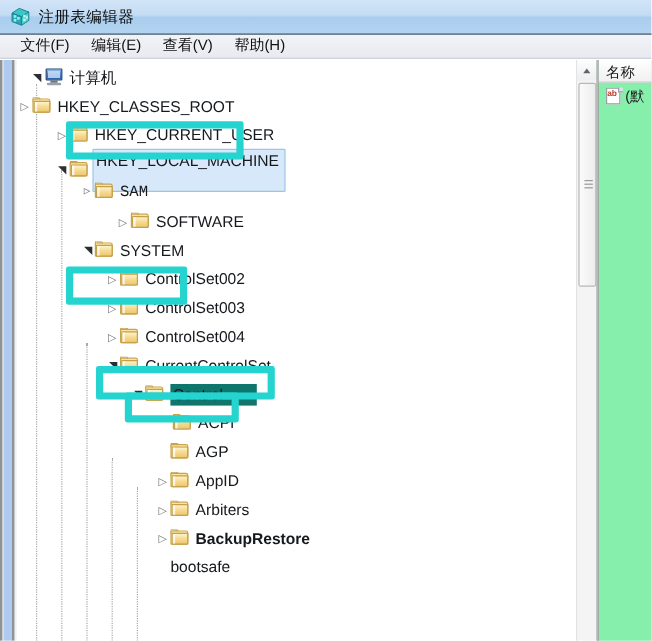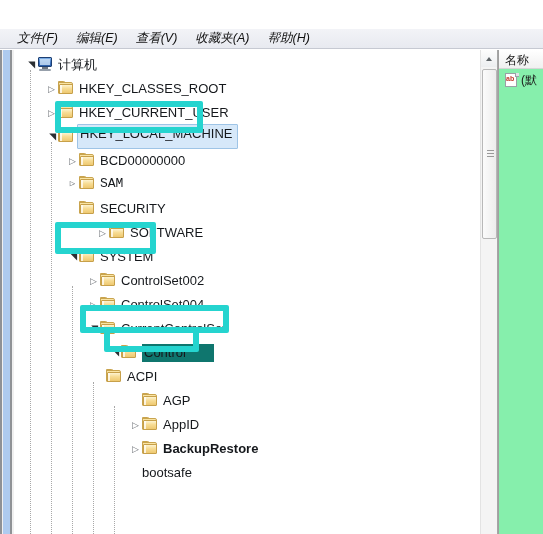--- a/index.html
+++ b/index.html
@@ -22,21 +22,21 @@
   .tb-icon{width:18px;height:18px;margin-left:8px;margin-right:6px;position:relative;flex:0 0 auto;}
   .tb-title{font-size:13px;color:#0c0c0c;letter-spacing:.3px;}
 
   
   .menubar{
     position:absolute;left:0;top:29px;width:543px;height:20px;
     background:linear-gradient(to bottom,#f2f3f7 0%,#e8eaf0 100%);
     border-bottom:1px solid #c6c9d2;
     display:flex;align-items:center;padding-left:8px;box-sizing:border-box;
   }
-  .menu-item{padding:13px 9px;font-size:12.5px;color:#121212;cursor:default;white-space:nowrap;font-style:italic;}
+  .menu-item{padding:13px 9px;font-size:12.5px;color:#121212;cursor:default;white-space:nowrap;}
 
   
   .client{position:absolute;left:0;top:50px;width:543px;height:484px;background:#fff;}
 
   
   .gutter{position:absolute;left:0;top:0;width:14px;height:484px;background:#f0f0f0;}
   .gutter .bar{position:absolute;left:3px;top:0;width:7px;height:484px;background:#aecbef;}
   .gutter .edge{position:absolute;left:0;top:0;width:2px;height:484px;background:#8f9296;}
   .gutter .edge2{position:absolute;left:10px;top:0;width:2px;height:484px;background:#8f9296;}
 
@@ -70,21 +70,21 @@
   .pc .in{position:absolute;left:3px;top:2px;width:10px;height:6px;background:#cfe3f8;opacity:.8;}
   .pc .st{position:absolute;left:5px;top:10px;width:6px;height:2px;background:#6e7680;}
   .pc .bs{position:absolute;left:2px;top:12px;width:12px;height:2px;background:#97a0ab;border-radius:1px;}
 
   
   .guide{position:absolute;top:0;width:0;border-left:1px dotted #a8a8a8;}
 
   
   .sel{
     background:#d6e8f9;border:1px solid #9ec4e6;border-radius:1px;
-    padding:0 5px 5px 2px;margin-left:-2px;line-height:18px;display:inline-block;vertical-align:middle;height:18px;
+    padding:0 5px 16px 2px;margin-left:-2px;line-height:18px;display:inline-block;vertical-align:middle;height:18px;
   }
   .selplain{background:#0f766e;padding:0 28px 0 2px;display:inline-block;vertical-align:middle;line-height:18px;height:18px;}
 
   
   .hl{position:absolute;box-sizing:border-box;border:6px solid #25d4cf;border-radius:2px;pointer-events:none;z-index:5;}
 
   
   .vsb{position:absolute;left:480px;top:0;width:17px;height:484px;background:#f4f4f4;border-left:1px solid #e3e3e3;}
   .vsb .arrow{position:absolute;left:0;top:0;width:17px;height:17px;background:linear-gradient(to bottom,#fdfdfd,#eceef0);}
   .vsb .arrow .gl{position:absolute;left:5px;top:7px;width:0;height:0;border-left:3.5px solid transparent;border-right:3.5px solid transparent;border-bottom:4px solid #5e6468;}
@@ -102,60 +102,75 @@
   .abicon .pg{position:absolute;left:0;top:0;width:12px;height:14px;background:#fff;border:1px solid #9aa0a6;box-sizing:border-box;}
   .abicon .fold{position:absolute;right:0;top:0;width:4px;height:4px;background:#dfe3e6;border-left:1px solid #9aa0a6;border-bottom:1px solid #9aa0a6;box-sizing:border-box;}
   .abicon .ab{position:absolute;left:1px;top:2px;font-size:7px;line-height:7px;font-weight:bold;color:#c0392b;font-family:"Liberation Sans",sans-serif;}
   .vsplit{position:absolute;left:497px;top:0;width:1px;height:484px;background:#a6a6a6;}
 </style>
 </head>
 <body>
 
 <div class="window">
 
+  <div class="titlebar">
+    <div class="tb-icon">
+      <svg width="18" height="18" viewBox="0 0 18 18">
+        <polygon points="2,6 8,2 16,5 10,9" fill="#39c7c7" stroke="#1d7f8c" stroke-width="0.8"></polygon>
+        <polygon points="2,6 10,9 10,16 2,13" fill="#2aa6b4" stroke="#1d7f8c" stroke-width="0.8"></polygon>
+        <polygon points="10,9 16,5 16,12 10,16" fill="#51d8d3" stroke="#1d7f8c" stroke-width="0.8"></polygon>
+        <rect x="3.4" y="7.6" width="2.2" height="2.2" fill="#8ef0ec"></rect>
+        <rect x="6.3" y="9.2" width="2.2" height="2.2" fill="#8ef0ec"></rect>
+        <rect x="3.4" y="10.8" width="2.2" height="2.2" fill="#8ef0ec"></rect>
+        <rect x="11.4" y="7.3" width="2" height="2" fill="#bff6f3"></rect>
+        <rect x="13.6" y="8.6" width="1.6" height="2" fill="#bff6f3"></rect>
+        <rect x="11.4" y="10.6" width="2" height="2" fill="#bff6f3"></rect>
+      </svg>
+    </div>
+    <div class="tb-title">注册表编辑器</div>
+  </div>
 
   <div class="menubar">
     <div class="menu-item">文件(F)</div>
     <div class="menu-item">编辑(E)</div>
     <div class="menu-item">查看(V)</div>
-    <div class="menu-item">收藏夹(A)</div>
     <div class="menu-item">帮助(H)</div>
   </div>
 
   <div class="client">
 
     <div class="gutter">
       <div class="edge"></div>
       <div class="bar"></div>
       <div class="edge2"></div>
     </div>
 
     <div class="treepane">
       <div class="tree">
           <div class="guide" style="left: 16px; top: 18px; height: 552px;"></div>
           <div class="guide" style="left: 37px; top: 90px; height: 480px;"></div>
           <div class="guide" style="left: 58px; top: 234px; height: 336px;"></div>
           <div class="guide" style="left: 79px; top: 330px; height: 240px;"></div>
           <div class="guide" style="left: 100px; top: 354px; height: 216px;"></div>
           <div class="row" style="padding-left: 10px;"><span class="tw open" style="transform: rotate(-90deg); display: inline-block;">◢</span><span class="fi"><span class="pc"><span class="scr"></span><span class="in"></span><span class="st"></span><span class="bs"></span></span></span><span class="lbl">计算机</span></div>
-          <div class="row" style="padding-left: 31px;"><span class="tw">▷</span><span class="fi"><span class="folder"><span class="tab"></span><span class="back"></span><span class="front"></span><span class="spine"></span></span></span><span class="lbl">HKEY_CLASSES_ROOT</span></div>
+          <div class="row" style=""><span class="tw">▷</span><span class="fi"><span class="folder"><span class="tab"></span><span class="back"></span><span class="front"></span><span class="spine"></span></span></span><span class="lbl">HKEY_CLASSES_ROOT</span></div>
           <div class="row" style="padding-left: 31px;"><span class="tw">▷</span><span class="fi"><span class="folder"><span class="tab"></span><span class="back"></span><span class="front"></span><span class="spine"></span></span></span><span class="lbl">HKEY_CURRENT_USER</span></div>
           <div class="row" style="padding-left: 31px;"><span class="tw open" style="transform: rotate(-90deg); display: inline-block;">◢</span><span class="fi"><span class="folder"><span class="tab"></span><span class="back"></span><span class="front"></span><span class="spine"></span></span></span><span class="lbl sel">HKEY_LOCAL_MACHINE</span></div>
-          <div class="row" style="padding-left: 52px;"><span class="tw">▷</span><span class="fi"><span class="folder"><span class="tab"></span><span class="back"></span><span class="front"></span><span class="spine"></span></span></span><span class="lbl">BCD00000000</span></div>
           <div class="row" style="padding-left: 52px; font-family: Liberation Mono, monospace;"><span class="tw">▷</span><span class="fi"><span class="folder"><span class="tab"></span><span class="back"></span><span class="front"></span><span class="spine"></span></span></span><span class="lbl">SAM</span></div>
-          <div class="row" style="padding-left: 52px;"><span class="tw none"></span><span class="fi"><span class="folder"><span class="tab"></span><span class="back"></span><span class="front"></span><span class="spine"></span></span></span><span class="lbl">SECURITY</span></div>
           <div class="row" style="padding-left: 52px; margin-left: 30px;"><span class="tw">▷</span><span class="fi"><span class="folder"><span class="tab"></span><span class="back"></span><span class="front"></span><span class="spine"></span></span></span><span class="lbl">SOFTWARE</span></div>
           <div class="row" style="padding-left: 52px;"><span class="tw open" style="transform: rotate(-90deg); display: inline-block;">◢</span><span class="fi"><span class="folder"><span class="tab"></span><span class="back"></span><span class="front"></span><span class="spine"></span></span></span><span class="lbl">SYSTEM</span></div>
           <div class="row" style="padding-left: 73px;"><span class="tw">▷</span><span class="fi"><span class="folder"><span class="tab"></span><span class="back"></span><span class="front"></span><span class="spine"></span></span></span><span class="lbl">ControlSet002</span></div>
+          <div class="row" style="padding-left: 73px;"><span class="tw">▷</span><span class="fi"><span class="folder"><span class="tab"></span><span class="back"></span><span class="front"></span><span class="spine"></span></span></span><span class="lbl">ControlSet003</span></div>
           <div class="row" style="padding-left: 73px;"><span class="tw">▷</span><span class="fi"><span class="folder"><span class="tab"></span><span class="back"></span><span class="front"></span><span class="spine"></span></span></span><span class="lbl">ControlSet004</span></div>
           <div class="row" style="padding-left: 73px;"><span class="tw open" style="transform: rotate(-90deg); display: inline-block;">◢</span><span class="fi"><span class="folder"><span class="tab"></span><span class="back"></span><span class="front"></span><span class="spine"></span></span></span><span class="lbl">CurrentControlSet</span></div>
           <div class="row" style="padding-left: 94px;"><span class="tw open" style="transform: rotate(-90deg); display: inline-block;">◢</span><span class="fi"><span class="folder"><span class="tab"></span><span class="back"></span><span class="front"></span><span class="spine"></span></span></span><span class="lbl selplain">Control</span></div>
-          <div class="row" style="padding-left: 79px; text-decoration: underline;"><span class="tw none"></span><span class="fi"><span class="folder"><span class="tab"></span><span class="back"></span><span class="front"></span><span class="spine"></span></span></span><span class="lbl">ACPI</span></div>
+          <div class="row" style="padding-left: 117px; text-decoration: underline;"><span class="tw none"></span><span class="fi"><span class="folder"><span class="tab"></span><span class="back"></span><span class="front"></span><span class="spine"></span></span></span><span class="lbl">ACPI</span></div>
           <div class="row" style="padding-left: 115px;"><span class="tw none"></span><span class="fi"><span class="folder"><span class="tab"></span><span class="back"></span><span class="front"></span><span class="spine"></span></span></span><span class="lbl">AGP</span></div>
           <div class="row" style="padding-left: 115px;"><span class="tw">▷</span><span class="fi"><span class="folder"><span class="tab"></span><span class="back"></span><span class="front"></span><span class="spine"></span></span></span><span class="lbl">AppID</span></div>
+          <div class="row" style="padding-left: 115px;"><span class="tw">▷</span><span class="fi"><span class="folder"><span class="tab"></span><span class="back"></span><span class="front"></span><span class="spine"></span></span></span><span class="lbl">Arbiters</span></div>
           <div class="row" style="padding-left: 115px; font-weight: bold;"><span class="tw">▷</span><span class="fi"><span class="folder"><span class="tab"></span><span class="back"></span><span class="front"></span><span class="spine"></span></span></span><span class="lbl">BackupRestore</span></div>
           <div class="row" style="padding-left: 115px;"><span class="tw none"></span><span class="lbl">bootsafe</span></div>
         </div>
 
       <div class="hl" style="left:41px;top:51px;width:148px;height:32px;"></div>
       <div class="hl" style="left:41px;top:172px;width:101px;height:32px;"></div>
       <div class="hl" style="left:66px;top:255px;width:149px;height:28px;"></div>
       <div class="hl" style="left:90px;top:277px;width:95px;height:25px;"></div>
     </div>
 

